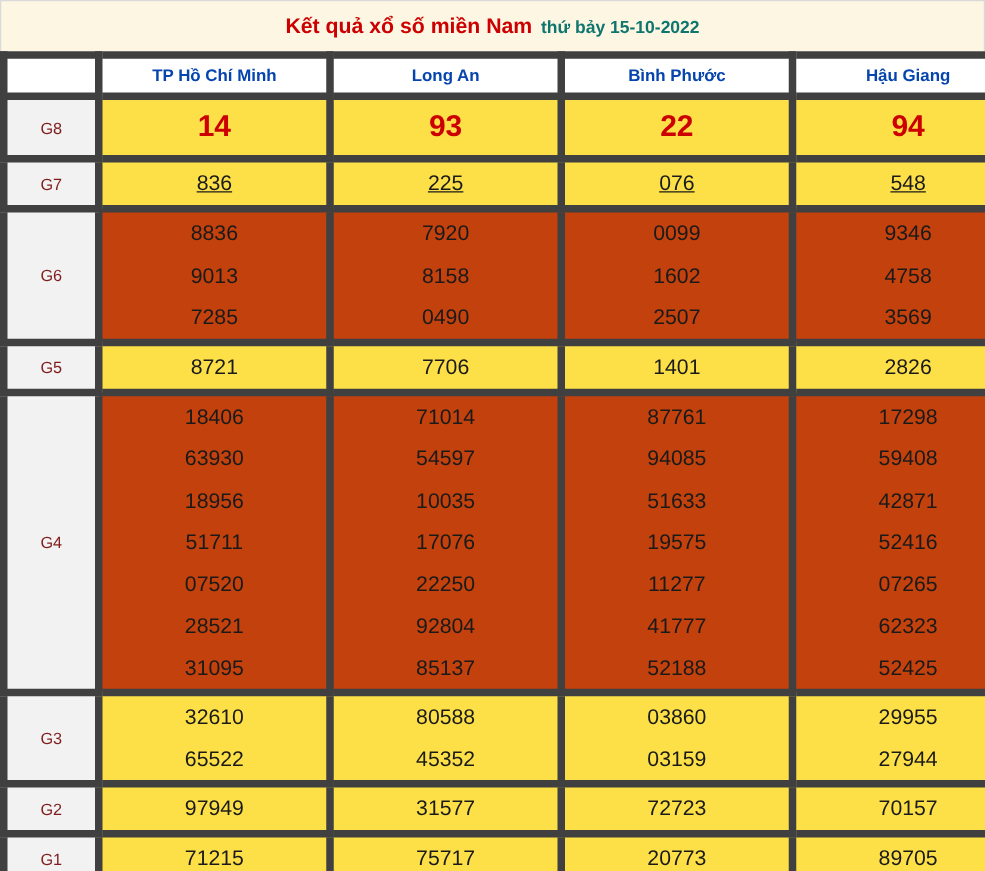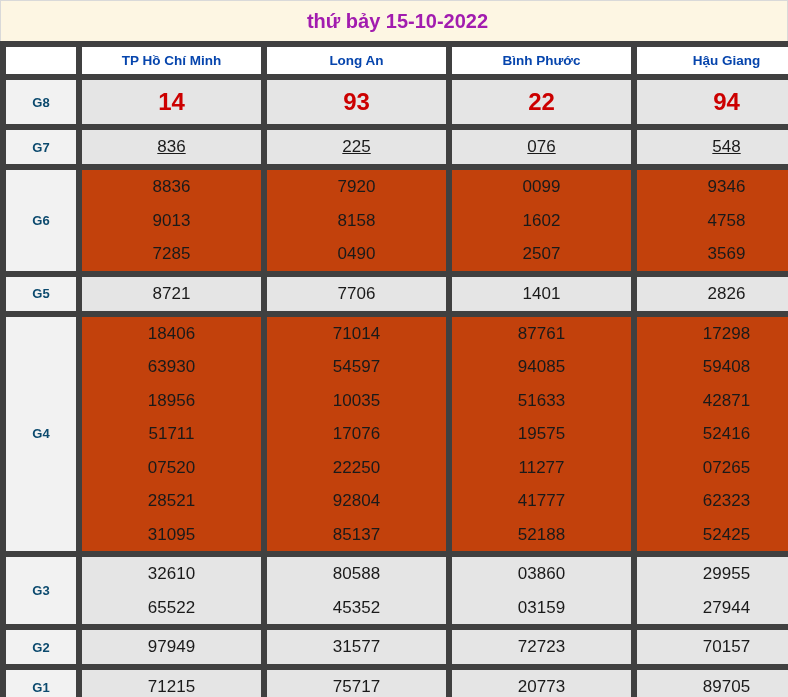--- a/index.html
+++ b/index.html
@@ -30,22 +30,22 @@
     justify-content: center;
     box-sizing: border-box;
   }
   .header-title {
     color: #cc0000;
     font-size: 17px;
     font-weight: bold;
     white-space: nowrap;
   }
   .header-date {
-    color: #a21caf;
-    font-size: 20px;
+    color: #0f766e;
+    font-size: 14px;
     font-weight: bold;
     margin-left: 7px;
     white-space: nowrap;
   }
   table.results {
     border-collapse: collapse;
     width: 788px;
     table-layout: fixed;
   }
   table.results td, table.results th {
@@ -60,31 +60,31 @@
   thead th {
     height: 27px;
     background: #ffffff;
     color: #0645ad;
     font-size: 13.5px;
     font-weight: bold;
     white-space: nowrap;
   }
   td.label {
     background: #f2f2f2;
-    color: #0c4a6e;
+    color: #7f1d1d;
     font-size: 13px;
-    font-weight: bold;
+    font-weight: normal;
   }
   td.nums {
     background: #c2410c;
     color: #1a1a1a;
     font-size: 17px;
     line-height: 33.5px;
   }
-  tr.alt td.nums { background: #e5e5e5; }
+  tr.alt td.nums { background: #fde047; }
   tr.alt td.label { background: #f2f2f2; }
 
   .num-line { display: block; }
 
   td.g8-cell {
     color: #cc0000;
     font-size: 24px;
     font-weight: bold;
     height: 44px;
     line-height: 44px;
@@ -115,20 +115,21 @@
     pointer-events: none;
     white-space: nowrap;
   }
 </style>
 </head>
 <body>
 
 <div class="page">
 
   <div class="header-bar">
+    <span class="header-title">Kết quả xổ số miền Nam</span>
     <span class="header-date">thứ bảy 15-10-2022</span>
   </div>
 
   <table class="results">
     <thead>
       <tr>
         <th class="col-label"></th>
         <th class="col-prov">TP Hồ Chí Minh</th>
         <th class="col-prov">Long An</th>
         <th class="col-prov">Bình Phước</th>

